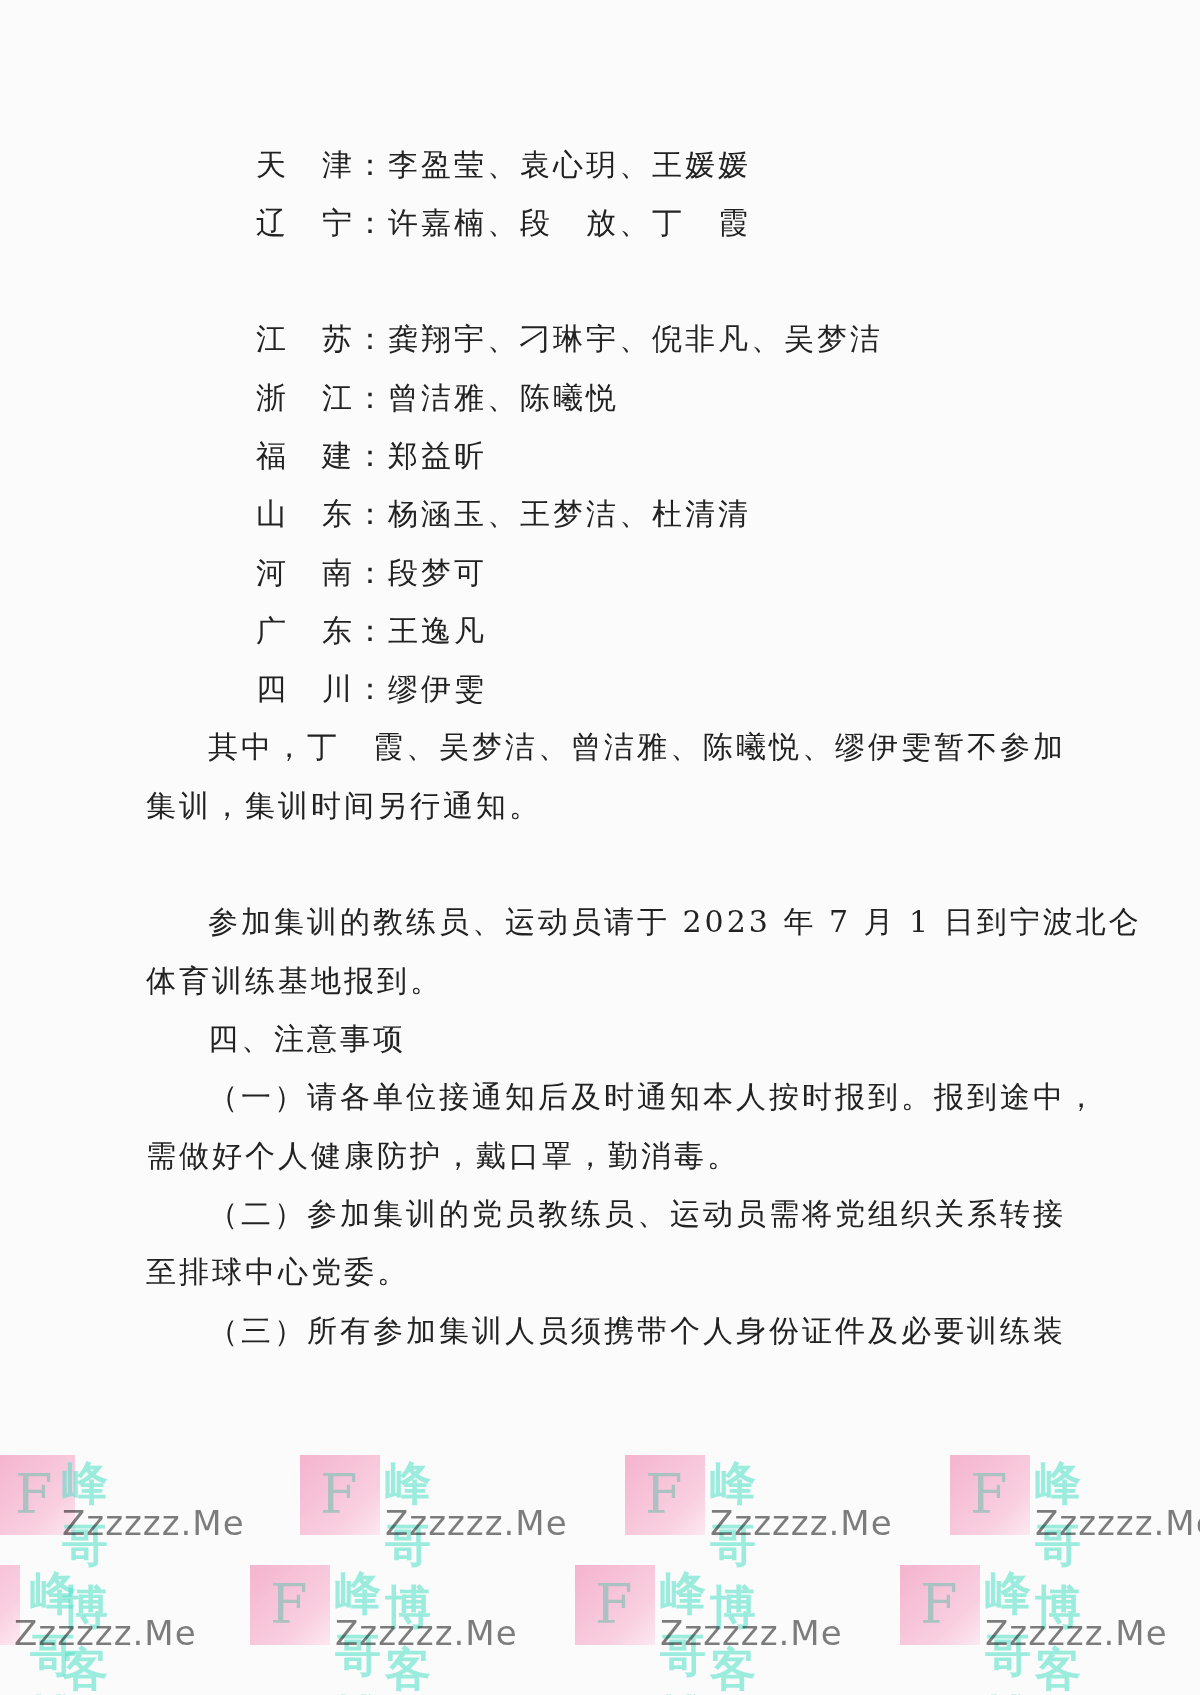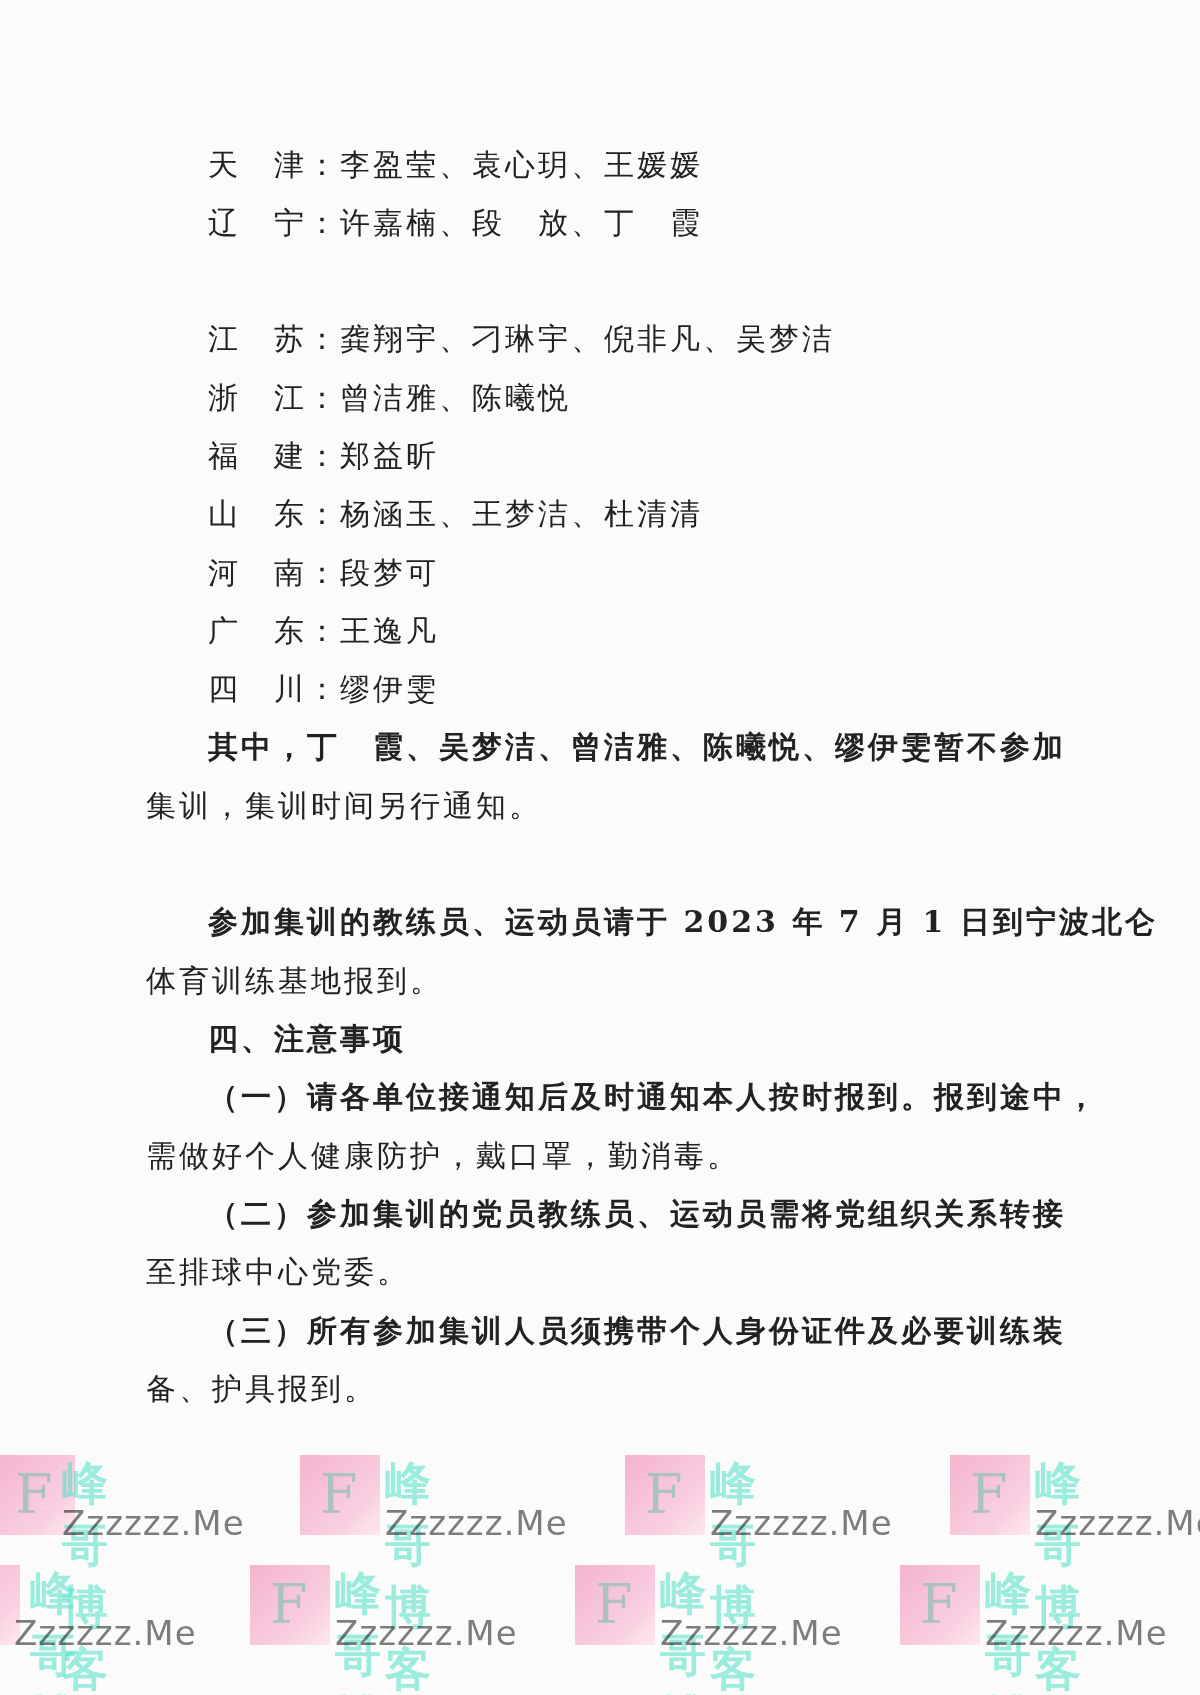--- a/index.html
+++ b/index.html
@@ -1,22 +1,22 @@
 <!DOCTYPE html>
 <html><head>
 <meta charset="utf-8">
 <style>
   html, body { margin:0; padding:0; }
   body { width:1200px; height:1695px; background:#fbfbfb; position:relative; overflow:hidden;
          font-family:"DejaVu Serif", "Liberation Serif", serif; color:#222; }
   .page { position:absolute; left:0; top:0; width:1200px; height:1695px; }
   .line { position:absolute; font-size:30px; line-height:40px; white-space:pre; letter-spacing:3px; }
   .region-row { left:208px; }
-  .region-name { display:inline-block; width:132px; }
-  .indent { left:208px;font-weight:bold; }
+  .region-name { display:inline-block; width:132px;margin-left:48px; }
+  .indent { left:208px; }
   .noindent { left:146px; }
   .wm { position:absolute; }
   .wm-box { position:absolute; width:80px; height:80px;
             background:linear-gradient(135deg,#f4a8c6 0%,#f9c8dc 70%,#fde6ef 100%); opacity:0.85; }
   .wm-box span { position:absolute; left:20px; top:8px; font-size:54px; color:#9fb8b8; font-family:"DejaVu Serif", serif; }
   .wm-cn { position:absolute; font-family:"DejaVu Sans", sans-serif; font-weight:bold; font-size:46px;
            color:#4fe0c8; opacity:0.55; letter-spacing:2px; }
   .wm-en { position:absolute; font-family:"DejaVu Sans", sans-serif; font-size:34px; color:#000000;
            opacity:0.5; letter-spacing:1px; }
 </style>
@@ -40,21 +40,20 @@
 
   <div class="line indent" style="top:902px">参加集训的教练员、运动员请于 2023 年 7 月 1 日到宁波北仑</div>
   <div class="line noindent" style="top:961px">体育训练基地报到。</div>
 
   <div class="line indent" style="top:1019px">四、注意事项</div>
   <div class="line indent" style="top:1077px">（一）请各单位接通知后及时通知本人按时报到。报到途中，</div>
   <div class="line noindent" style="top:1136px">需做好个人健康防护，戴口罩，勤消毒。</div>
   <div class="line indent" style="top:1194px">（二）参加集训的党员教练员、运动员需将党组织关系转接</div>
   <div class="line noindent" style="top:1252px">至排球中心党委。</div>
   <div class="line indent" style="top:1311px">（三）所有参加集训人员须携带个人身份证件及必要训练装</div>
-  <div class="line noindent" style="top:1369px">备、护具报到。</div>
 
   <div class="wm" style="left:0;top:1455px">
     <div class="wm-box" style="left:-5px;top:0">
         <span>F</span>
       </div>
     <div class="wm-cn" style="left:62px;top:-2px">峰哥博客</div>
     <div class="wm-en" style="left:62px;top:48px">Zzzzzz.Me</div>
   </div>
   <div class="wm" style="left:300px;top:1455px">
     <div class="wm-box" style="left:0;top:0">

